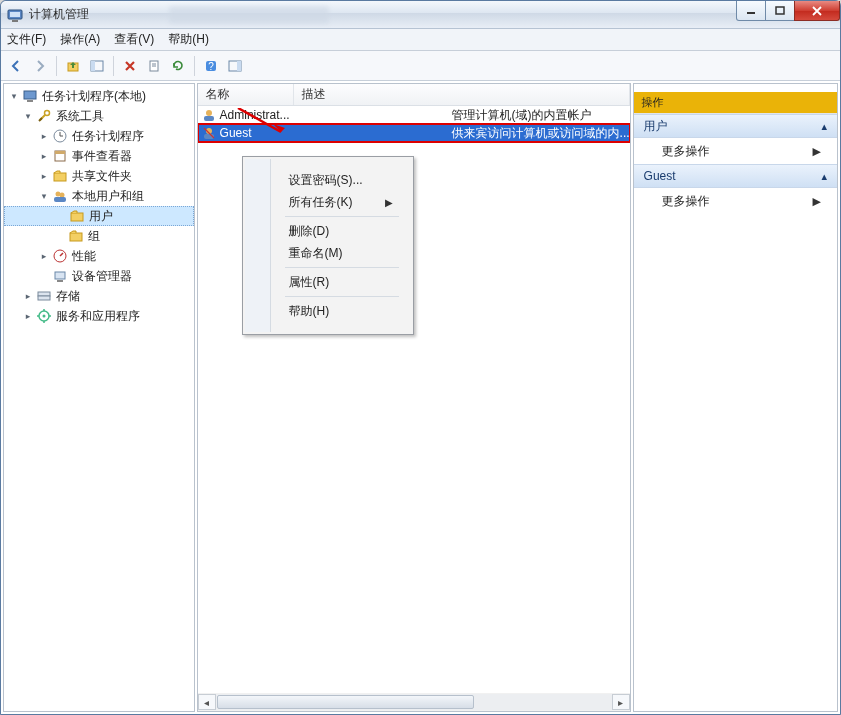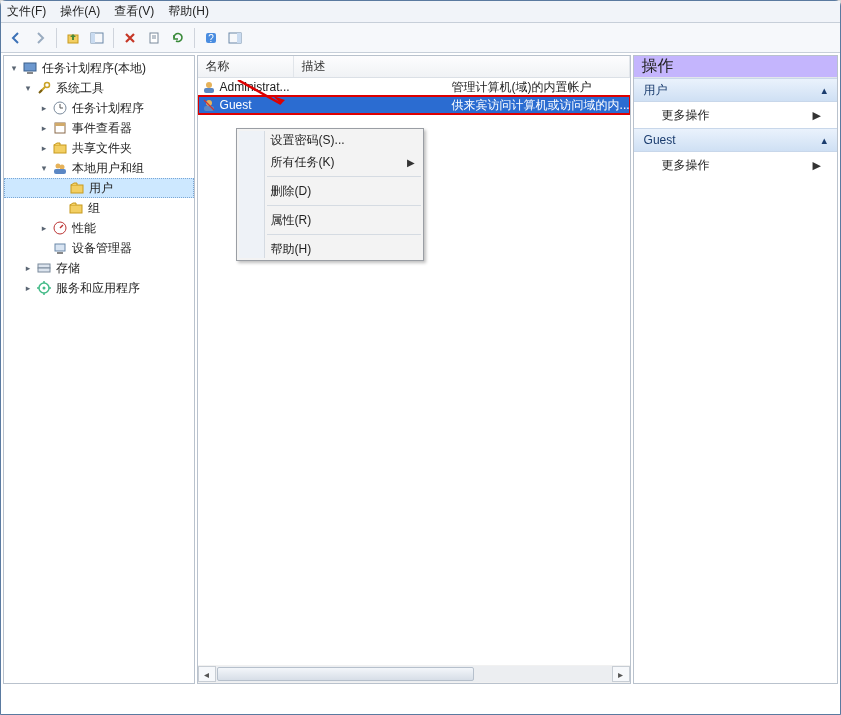--- a/index.html
+++ b/index.html
@@ -58,42 +58,68 @@
     .row.selected { background: #2b6cd1; color: #fff; outline: 2px solid #d00; outline-offset: -1px; }
     .uicon { width: 14px; height: 14px; display: inline-block; }
     .hscroll { height: 18px; background: #f1f1f1; display: flex; align-items: center; }
     .hscroll .arrow { width: 18px; height: 16px; border: 1px solid #c7cdd4; background: #f6f8fb; display: flex; align-items: center; justify-content: center; font-size: 10px; color: #555; }
     .hscroll .track { flex: 1; height: 16px; background: #eceef1; position: relative; }
     .hscroll .thumb { position: absolute; height: 14px; top: 1px; left: 1px; width: 65%; background: linear-gradient(#f3f6fa,#d7dee7); border: 1px solid #b6c0cc; border-radius: 2px; }
     
     .red-arrow { position: absolute; left: 35px; top: 2px; width: 60px; height: 30px; pointer-events: none; }
 
     
-    .ctxmenu { position: absolute; left: 38px; top: 50px; width: 188px; background: #f3f3f3; border: 1px solid #9a9ea4; box-shadow: 2px 2px 3px rgba(0,0,0,.25); padding: 0; font-size: 12px; }
+    .ctxmenu { position: absolute; left: 44px; top: 50px; width: 172px; background: #f3f3f3; border: 1px solid #9a9ea4; box-shadow: 2px 2px 3px rgba(0,0,0,.25); padding: 12px; font-size: 12px; }
     .ctxmenu .bar { position: absolute; left: 2px; top: 2px; bottom: 2px; width: 26px; background: #eef2f7; border-right: 1px solid #d5dbe2; }
     .mi { position: relative; height: 22px; display: flex; align-items: center; padding-left: 34px; color: #222; }
     .mi .arrow-r { margin-left: auto; margin-right: 8px; font-size: 10px; color: #333; }
     .msep { height: 1px; background: #d5dbe2; margin: 3px 2px 3px 30px; }
     .mi.bold { font-weight: 400; }
 
     
-    .actions .hdr { height: 22px; display: flex; align-items: center; padding-left: 8px; font-size: 16px; background: #c4b5fd; border-bottom: 1px solid #e1e5ea; color: #222; }
+    .actions .hdr { height: 22px; display: flex; align-items: center; padding-left: 8px; font-size: 11px; background: #eab308; border-bottom: 1px solid #e1e5ea; color: #222; margin-top: 8px; }
     .section { background: linear-gradient(#eaf2fc,#cfe0f4); height: 24px; display: flex; align-items: center; padding: 0 10px; font-size: 12px; color: #1a3c6e; border-top: 1px solid #c8d7ea; border-bottom: 1px solid #c8d7ea; }
     .section .chev { margin-left: auto; font-size: 11px; color: #1a3c6e; }
     .action-item { height: 26px; display: flex; align-items: center; padding: 0 16px 0 28px; font-size: 12px; color: #222; }
     .action-item .more { margin-left: auto; font-size: 11px; color: #333; }
 
     
     .svg-folder { fill: #f3cf63; }
   </style>
 </head>
 <body>
 
 <div class="window">
 
+  <div class="titlebar">
+    <svg class="appicon" viewBox="0 0 16 16">
+      <rect x="1" y="3" width="14" height="9" rx="1" fill="#5b87c4" stroke="#2c517e"></rect>
+      <rect x="3" y="5" width="10" height="5" fill="#cfe1f7"></rect>
+      <rect x="5" y="13" width="6" height="2" fill="#7a7a7a"></rect>
+    </svg>
+    <span class="title">计算机管理</span>
+    <div class="blur"></div>
+    <div class="win-controls">
+      <div class="wbtn min">
+        <svg width="10" height="10" viewBox="0 0 10 10">
+            <rect x="1" y="6" width="8" height="2" fill="#333"></rect>
+          </svg>
+      </div>
+      <div class="wbtn max">
+        <svg width="10" height="10" viewBox="0 0 10 10">
+            <rect x="1" y="1" width="8" height="7" fill="none" stroke="#333" stroke-width="1.5"></rect>
+          </svg>
+      </div>
+      <div class="wbtn close">
+        <svg width="12" height="12" viewBox="0 0 12 12">
+            <path d="M2 2 L10 10 M10 2 L2 10" stroke="#fff" stroke-width="1.8"></path>
+          </svg>
+      </div>
+    </div>
+  </div>
 
   <div class="menubar">
     <span>文件(F)</span>
     <span>操作(A)</span>
     <span>查看(V)</span>
     <span>帮助(H)</span>
   </div>
 
   <div class="toolbar">
     <div class="tbtn">
@@ -324,20 +350,23 @@
               <span>设置密码(S)...</span>
             </div>
           <div class="mi">
               <span>所有任务(K)</span>
               <span class="arrow-r">▶</span>
             </div>
           <div class="msep"></div>
           <div class="mi">
               <span>删除(D)</span>
             </div>
+          <div class="mi">
+              <span>重命名(M)</span>
+            </div>
           <div class="msep"></div>
           <div class="mi bold">
               <span>属性(R)</span>
             </div>
           <div class="msep"></div>
           <div class="mi">
               <span>帮助(H)</span>
             </div>
         </div>
       </div>

